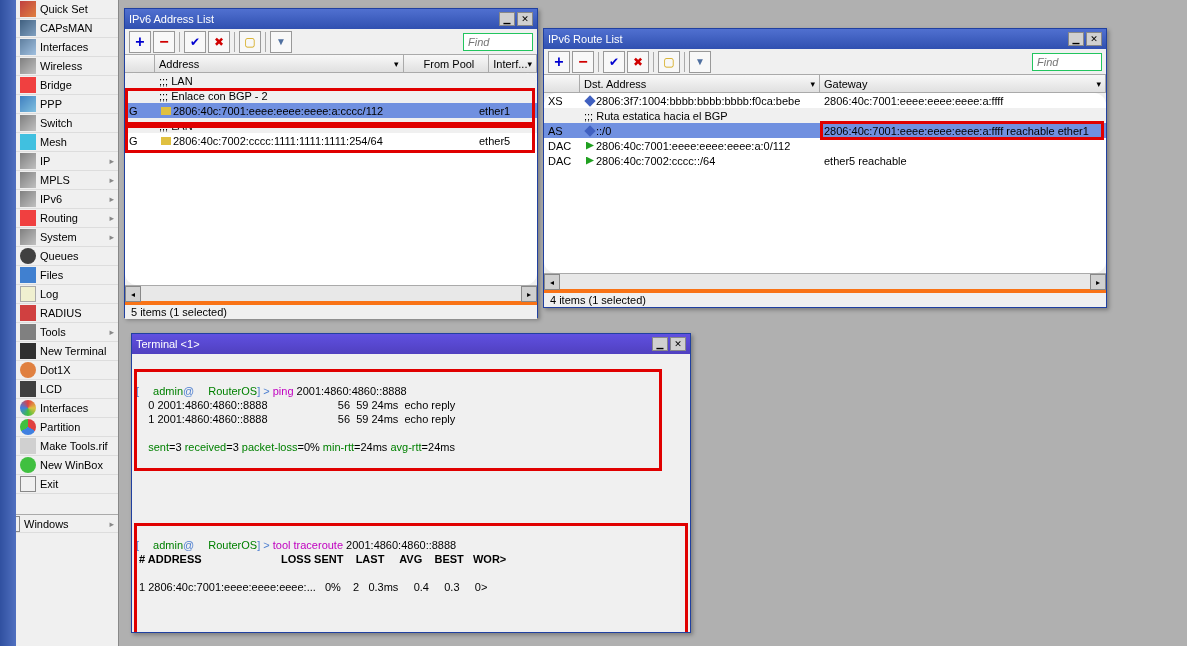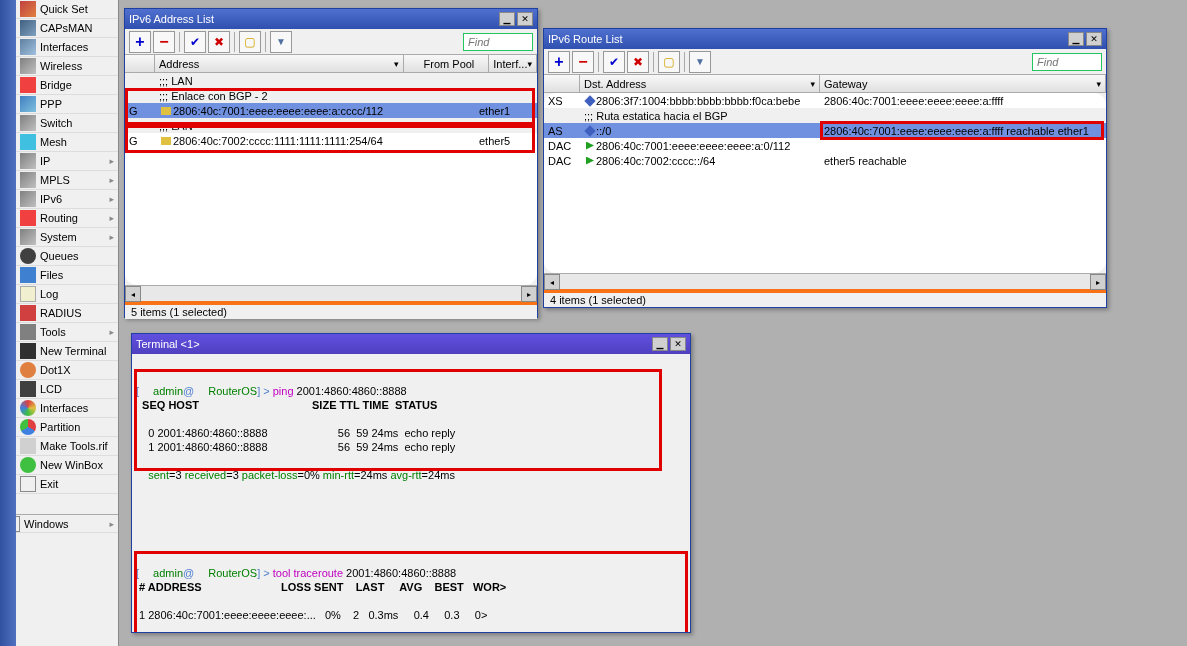--- a/index.html
+++ b/index.html
@@ -371,21 +371,20 @@
   <div class="titlebar" style="background: linear-gradient(to bottom, #6050e0, #5040c0);">
     <span class="titlebar-text">Terminal &lt;1&gt;</span>
     <div class="titlebar-btns">
       <div class="titlebar-btn">▁</div>
       <div class="titlebar-btn">✕</div>
     </div>
   </div>
   <div class="terminal" style="height:278px; position:relative;">
 <div style="position:relative;">
 <span class="t-prompt">[</span><span class="t-user">admin</span><span class="t-prompt">@</span><span class="t-user">RouterOS</span><span class="t-prompt">] &gt; </span><span class="t-cmd">ping</span> <span>2001:4860:4860::8888</span>
-<div class="t-bold">  SEQ HOST                                     SIZE TTL TIME  STATUS</div>
 <div id="ping-rows"><div>    0 2001:4860:4860::8888                       56  59 24ms  echo reply</div><div>    1 2001:4860:4860::8888                       56  59 24ms  echo reply</div></div>
 <div><span class="t-green">    sent</span><span>=3 </span><span class="t-green">received</span><span>=3 </span><span class="t-green">packet-loss</span><span>=0% </span><span class="t-green">min-rtt</span><span>=24ms </span><span class="t-green">avg-rtt</span><span>=24ms</span></div>
 <div class="red-box" style="left:-2px; top:-1px; width:528px; height:102px;"></div>
 </div>
 <div style="height:14px;"></div>
 <div style="position:relative;">
 <span class="t-prompt">[</span><span class="t-user">admin</span><span class="t-prompt">@</span><span class="t-user">RouterOS</span><span class="t-prompt">] &gt; </span><span class="t-cmd">tool traceroute</span> <span>2001:4860:4860::8888</span>
 <div class="t-bold"> # ADDRESS                          LOSS SENT    LAST     AVG    BEST   WOR&gt;</div>
 <div id="trace-rows"><div> 1 2806:40c:7001:eeee:eeee:eeee:...   0%    2   0.3ms     0.4     0.3     0&gt;</div></div>
 <div class="red-box" style="left:-2px; top:-1px; width:554px; height:118px;"></div>

